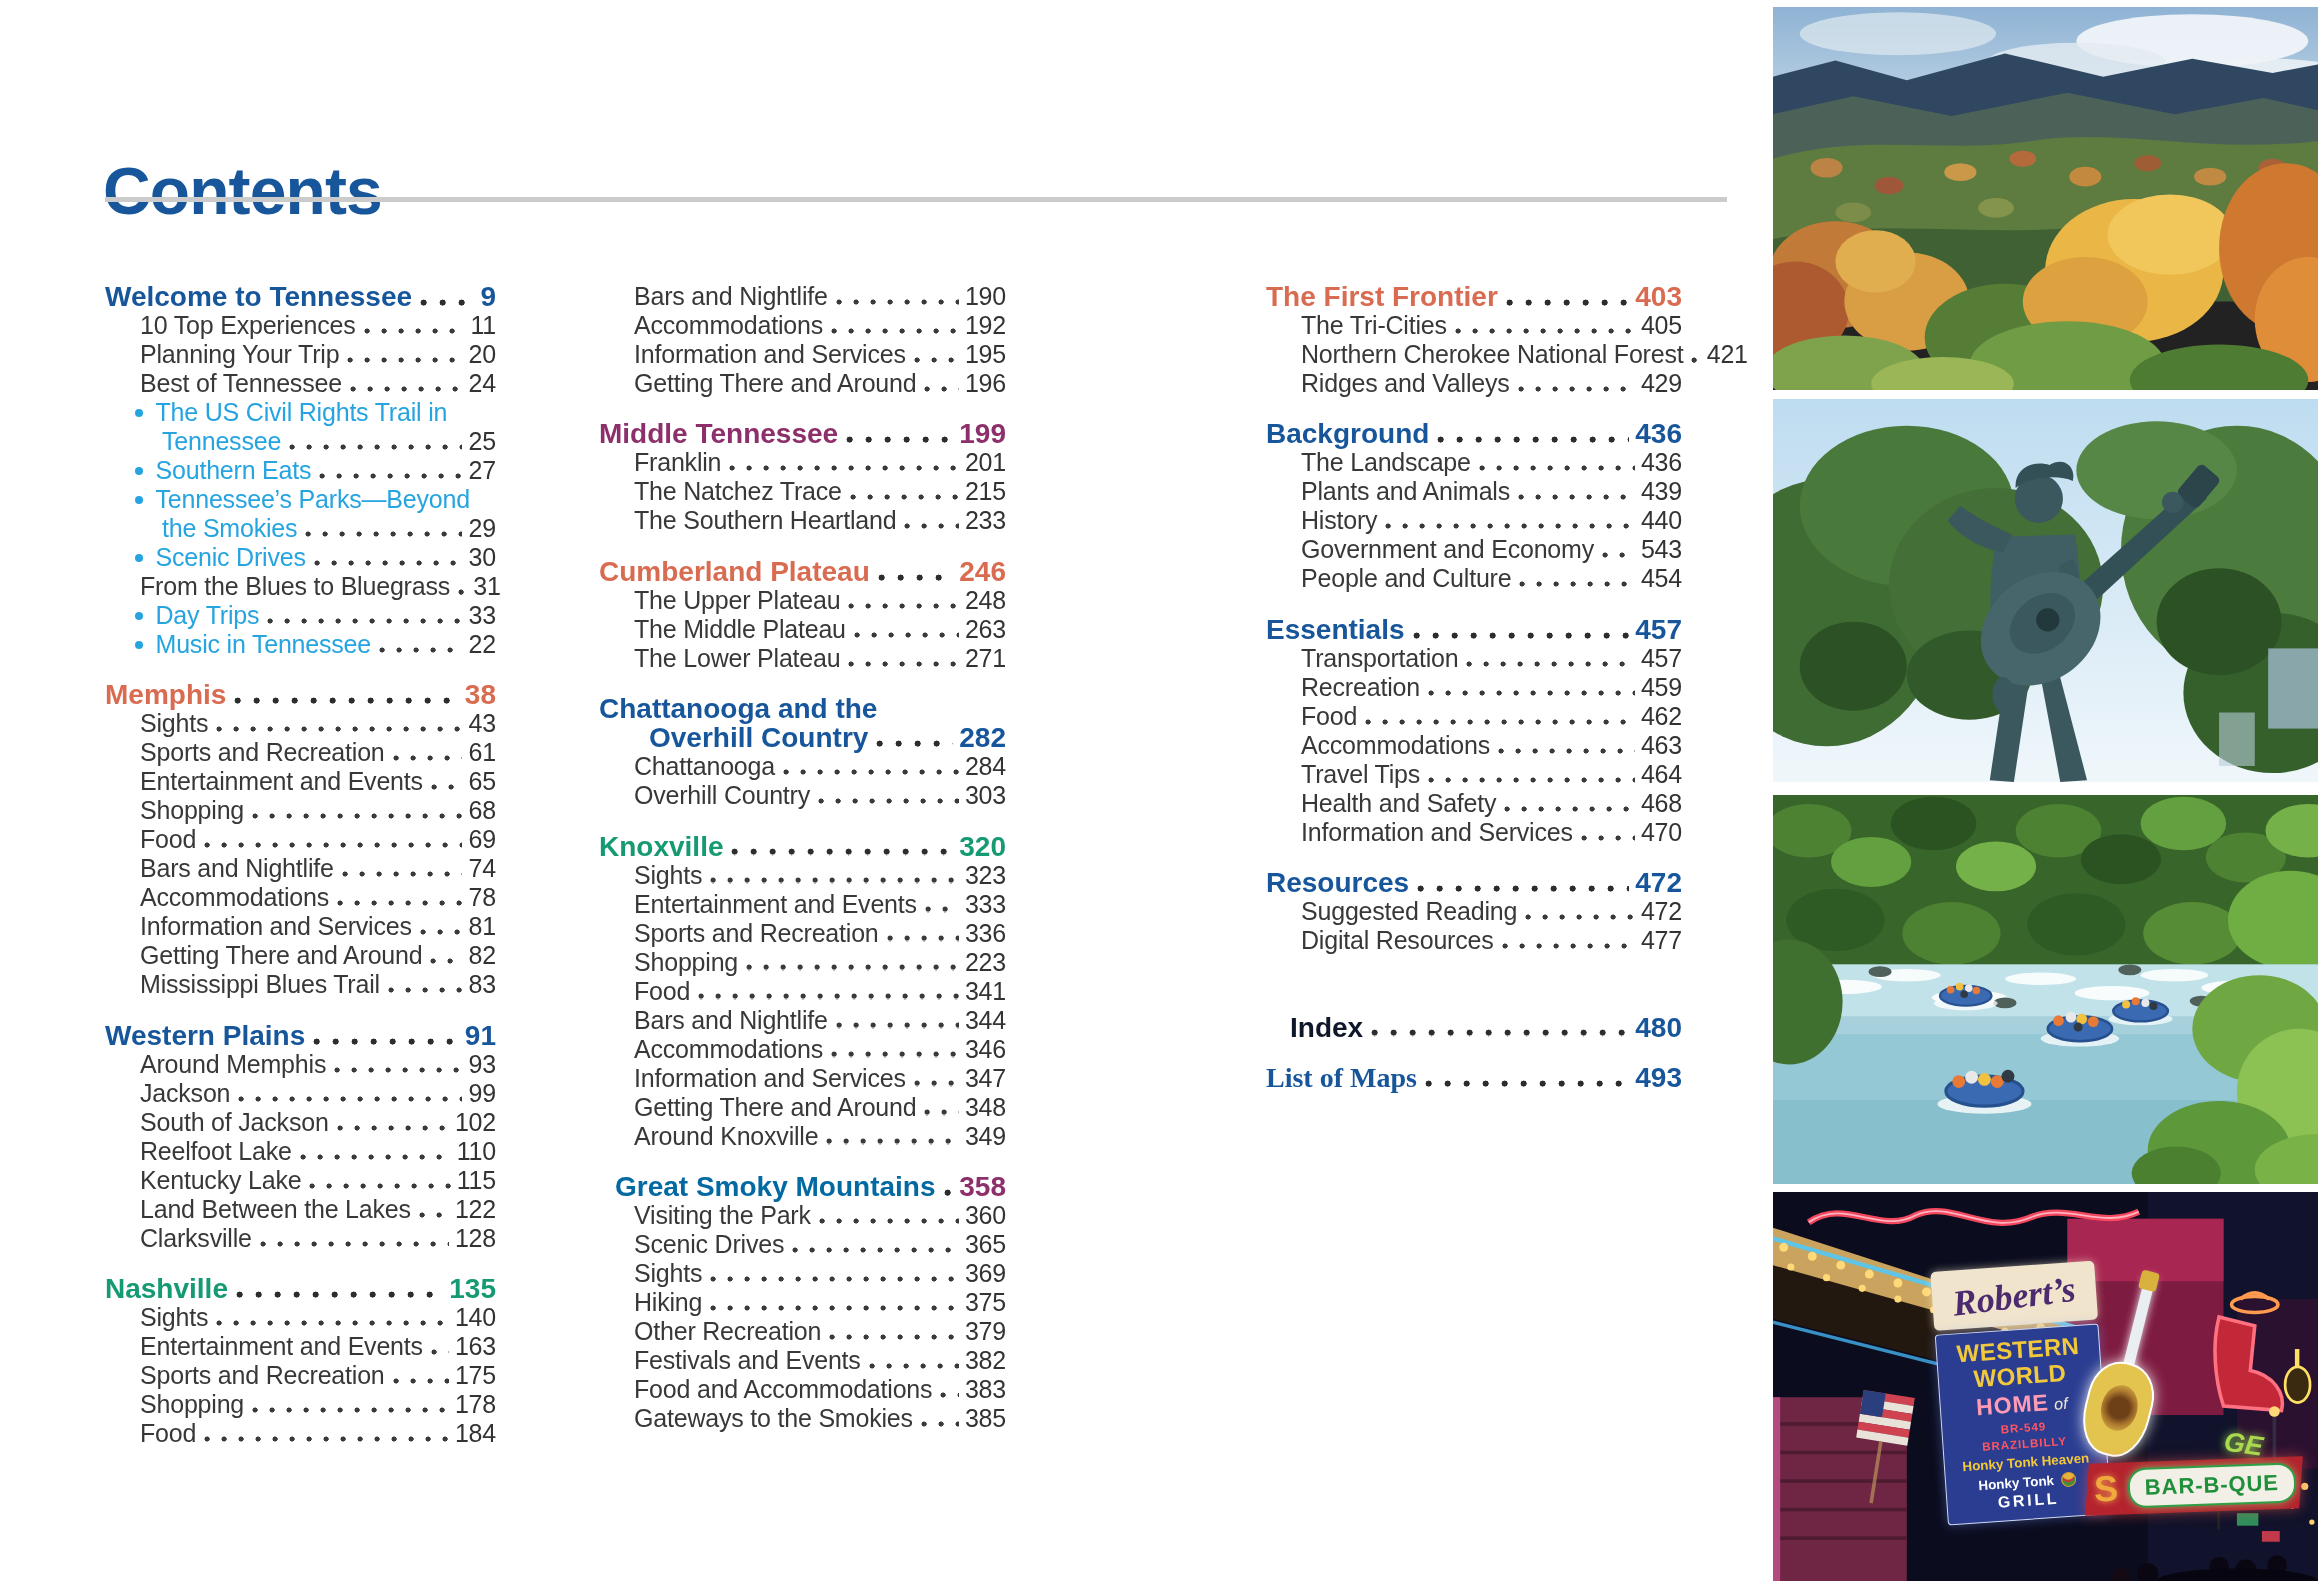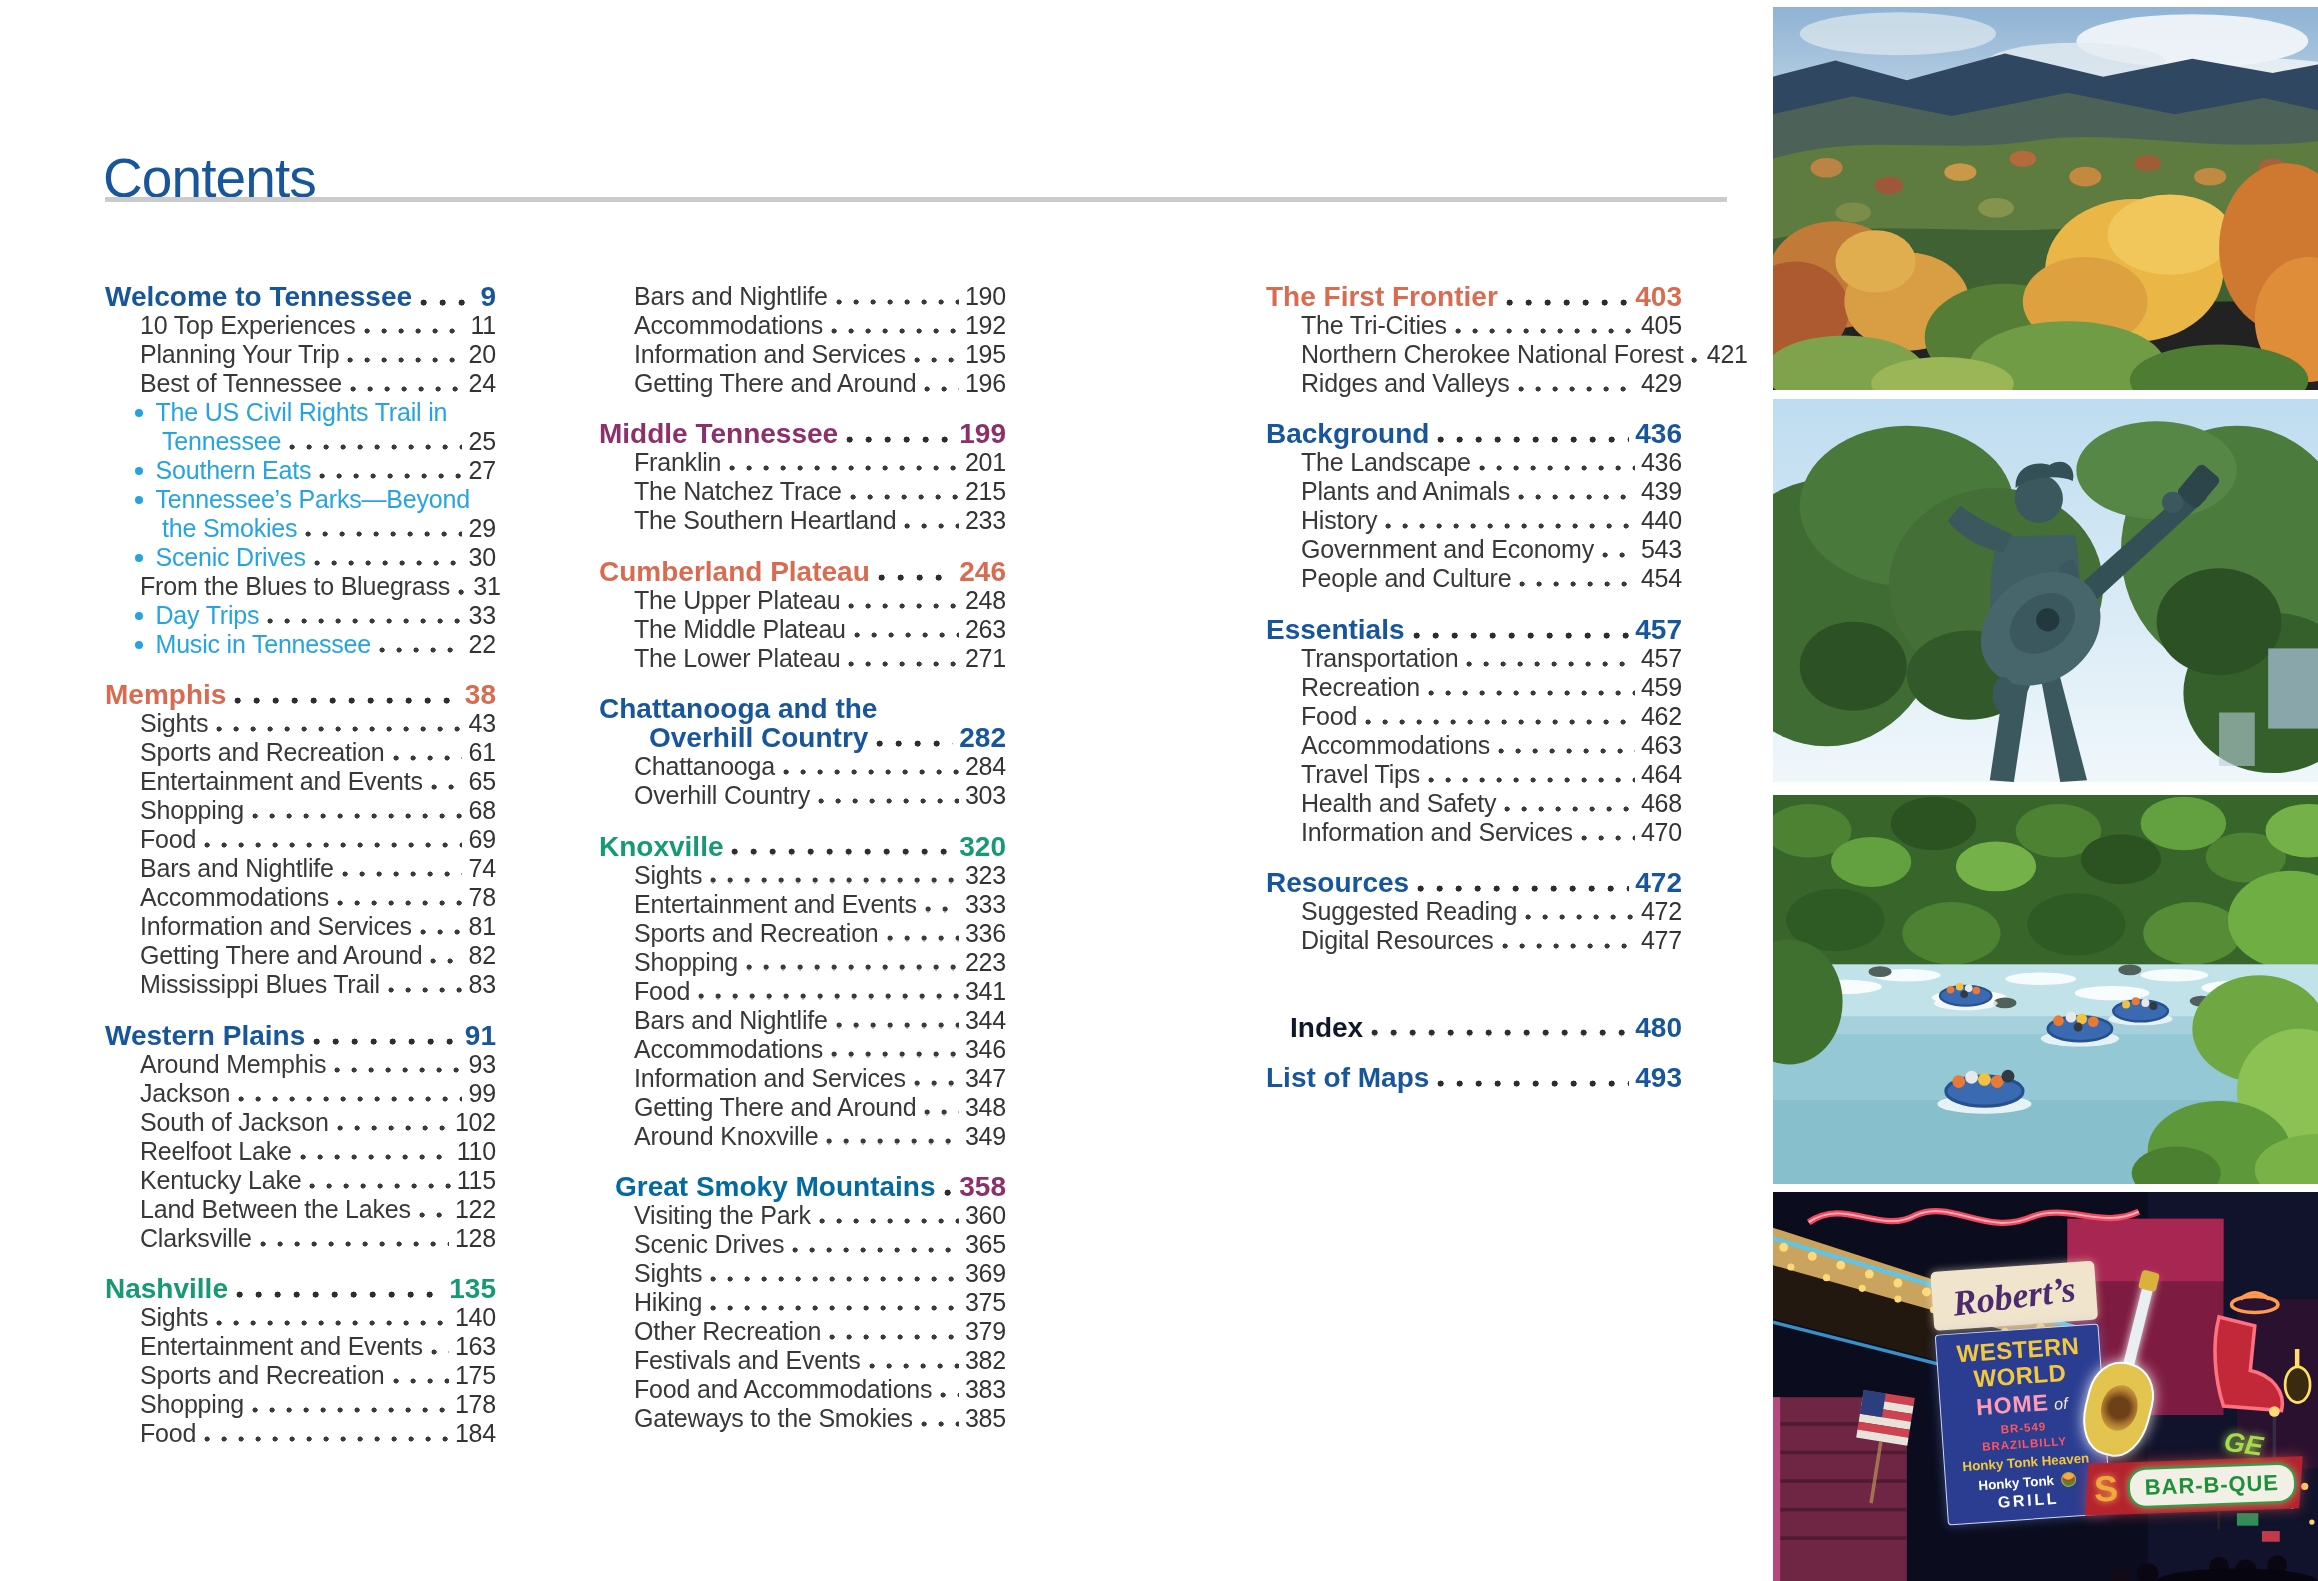--- a/index.html
+++ b/index.html
@@ -6,21 +6,21 @@
   body{
     width:2319px;height:1581px;position:relative;background:#ffffff;
     font-family:"Liberation Sans",sans-serif;color:var(--body,#383838);
     overflow:hidden;
   }
   *{box-sizing:border-box;}
 
   
   #page-title{
     position:absolute;left:103px;top:114px;
-    font-size:55px;font-weight:normal;letter-spacing:-0.9px;line-height:1;
+    font-size:66px;font-weight:bold;letter-spacing:-0.9px;line-height:1;
     color:var(--blue,#17569b);
   }
   #title-rule{
     position:absolute;left:105px;top:197px;width:1622px;height:5.4px;
     background:var(--rule,#cbcbcb);
   }
 
   
   .col{position:absolute;top:282px;}
   #toc-col-1{left:105px;width:391px;}
@@ -626,21 +626,21 @@
     </div>
     <div class="section">
       <div class="row hrow">
         <span class="h" style="color: #0f172a; margin-left: 24px;">Index</span>
         <span class="leader hl"></span>
         <span class="hpage" style="color: rgb(23, 86, 155); margin-top: 36px;">480</span>
       </div>
     </div>
     <div class="section">
       <div class="row hrow">
-        <span class="h" style="color: rgb(23, 86, 155);">List of Maps</span>
+        <span class="h" style="color: rgb(23, 86, 155); font-family: Liberation Serif, serif;">List of Maps</span>
         <span class="leader hl"></span>
         <span class="hpage" style="color: rgb(23, 86, 155);">493</span>
       </div>
     </div>
   </div>
 
 <div class="photo" id="photo-1">
   <svg viewBox="0 0 612 429" preserveAspectRatio="none">
     <defs>
       <linearGradient id="sky1" x1="0" y1="0" x2="0" y2="1">

